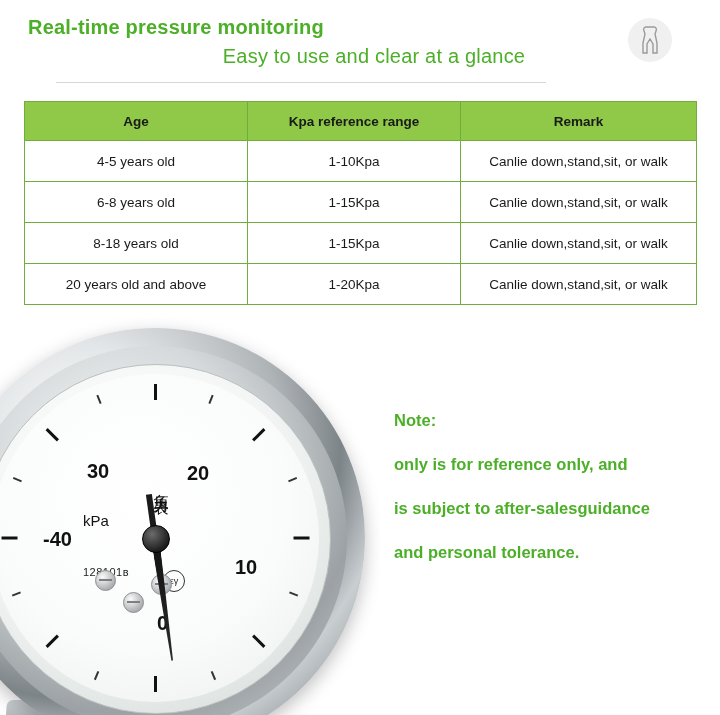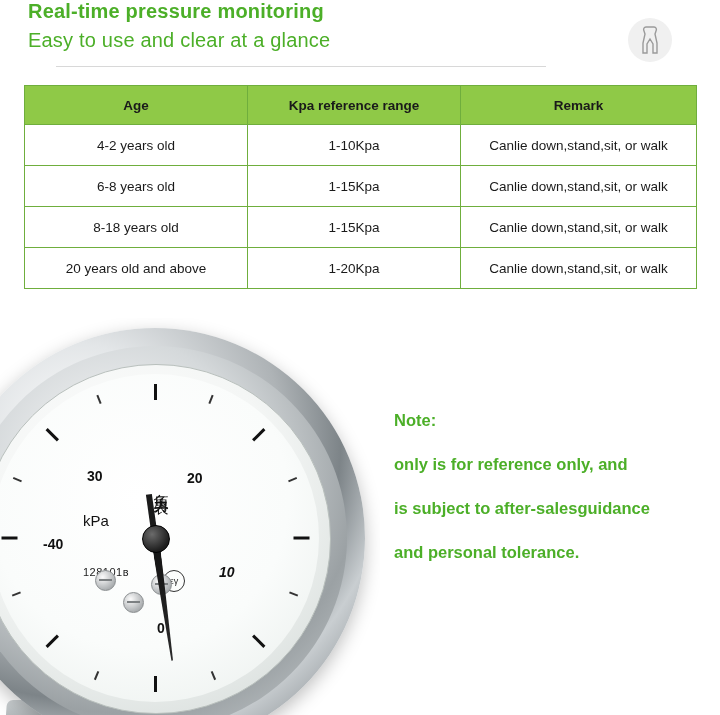--- a/index.html
+++ b/index.html
@@ -10,36 +10,37 @@
     width: 720px;
     height: 715px;
     background: #ffffff;
     font-family: "Liberation Sans", sans-serif;
     overflow: hidden;
     position: relative;
   }
 
   
   .header {
-    padding: 0 0 0 28px;
+    padding: 16px 0 0 28px;
     position: relative;
   }
   .header h1 {
     margin: 0 0 6px 0;
     font-size: 20px;
     font-weight: bold;
     color: #4caf28;
     letter-spacing: 0.2px;
   }
   .header h2 {
     margin: 0;
     font-size: 20px;
     font-weight: normal;
     color: #4caf28;
     letter-spacing: 0.2px;
+    text-align: center;
   }
   .header-icon {
     position: absolute;
     right: 48px;
     top: 18px;
     width: 44px;
     height: 44px;
     border-radius: 50%;
     background: #f0f0f0;
     display: flex;
@@ -141,25 +142,24 @@
     margin-left: -1.5px;
   }
   .tick.minor {
     height: 9px;
     width: 2px;
     background: #333;
     margin-left: -1px;
   }
   .dial-num {
     position: absolute;
-    font-size: 14px;
+    font-size: 20px;
     font-weight: bold;
     color: #111;
     font-family: "Liberation Sans", sans-serif;
-    margin-top: 8px;
   }
   .dial-unit {
     position: absolute;
     left: 92px;
     top: 138px;
     font-size: 15px;
     color: #111;
   }
   .dial-cn {
     position: absolute;
@@ -305,21 +305,21 @@
       </colgroup>
     <thead>
       <tr>
         <th>Age</th>
         <th>Kpa reference range</th>
         <th>Remark</th>
       </tr>
     </thead>
     <tbody>
       <tr>
-        <td>4-2 years old</td>
+        <td>4-5 years old</td>
         <td>1-10Kpa</td>
         <td>Canlie down,stand,sit, or walk</td>
       </tr>
       <tr>
         <td>6-8 years old</td>
         <td>1-15Kpa</td>
         <td>Canlie down,stand,sit, or walk</td>
       </tr>
       <tr>
         <td>8-18 years old</td>
@@ -361,21 +361,21 @@
       <div class="tick minor" style="transform:rotate(-22deg)"></div>
       <div class="tick minor" style="transform:rotate(22deg)"></div>
       <div class="tick minor" style="transform:rotate(67deg)"></div>
       <div class="tick minor" style="transform:rotate(112deg)"></div>
       <div class="tick minor" style="transform:rotate(157deg)"></div>
       <div class="tick minor" style="transform:rotate(-157deg)"></div>
 
       <span class="dial-num" style="left:52px; top:154px;">-40</span>
       <span class="dial-num" style="left:96px; top:86px;">30</span>
       <span class="dial-num" style="left:196px; top:88px;">20</span>
-      <span class="dial-num" style="left:228px; top:182px;font-style:italic;">10</span>
+      <span class="dial-num" style="left:244px; top:182px;">10</span>
       <span class="dial-num" style="left:166px; top:238px;">0</span>
 
       <span class="dial-unit">kPa</span>
       <span class="dial-cn">负压力表</span>
       <span class="dial-code">128101в</span>
       <span class="dial-badge">εγ</span>
 
       <div class="screws">
         <div class="screw" style="left:0px; top:0px;"></div>
         <div class="screw" style="left:28px; top:22px;"></div>

